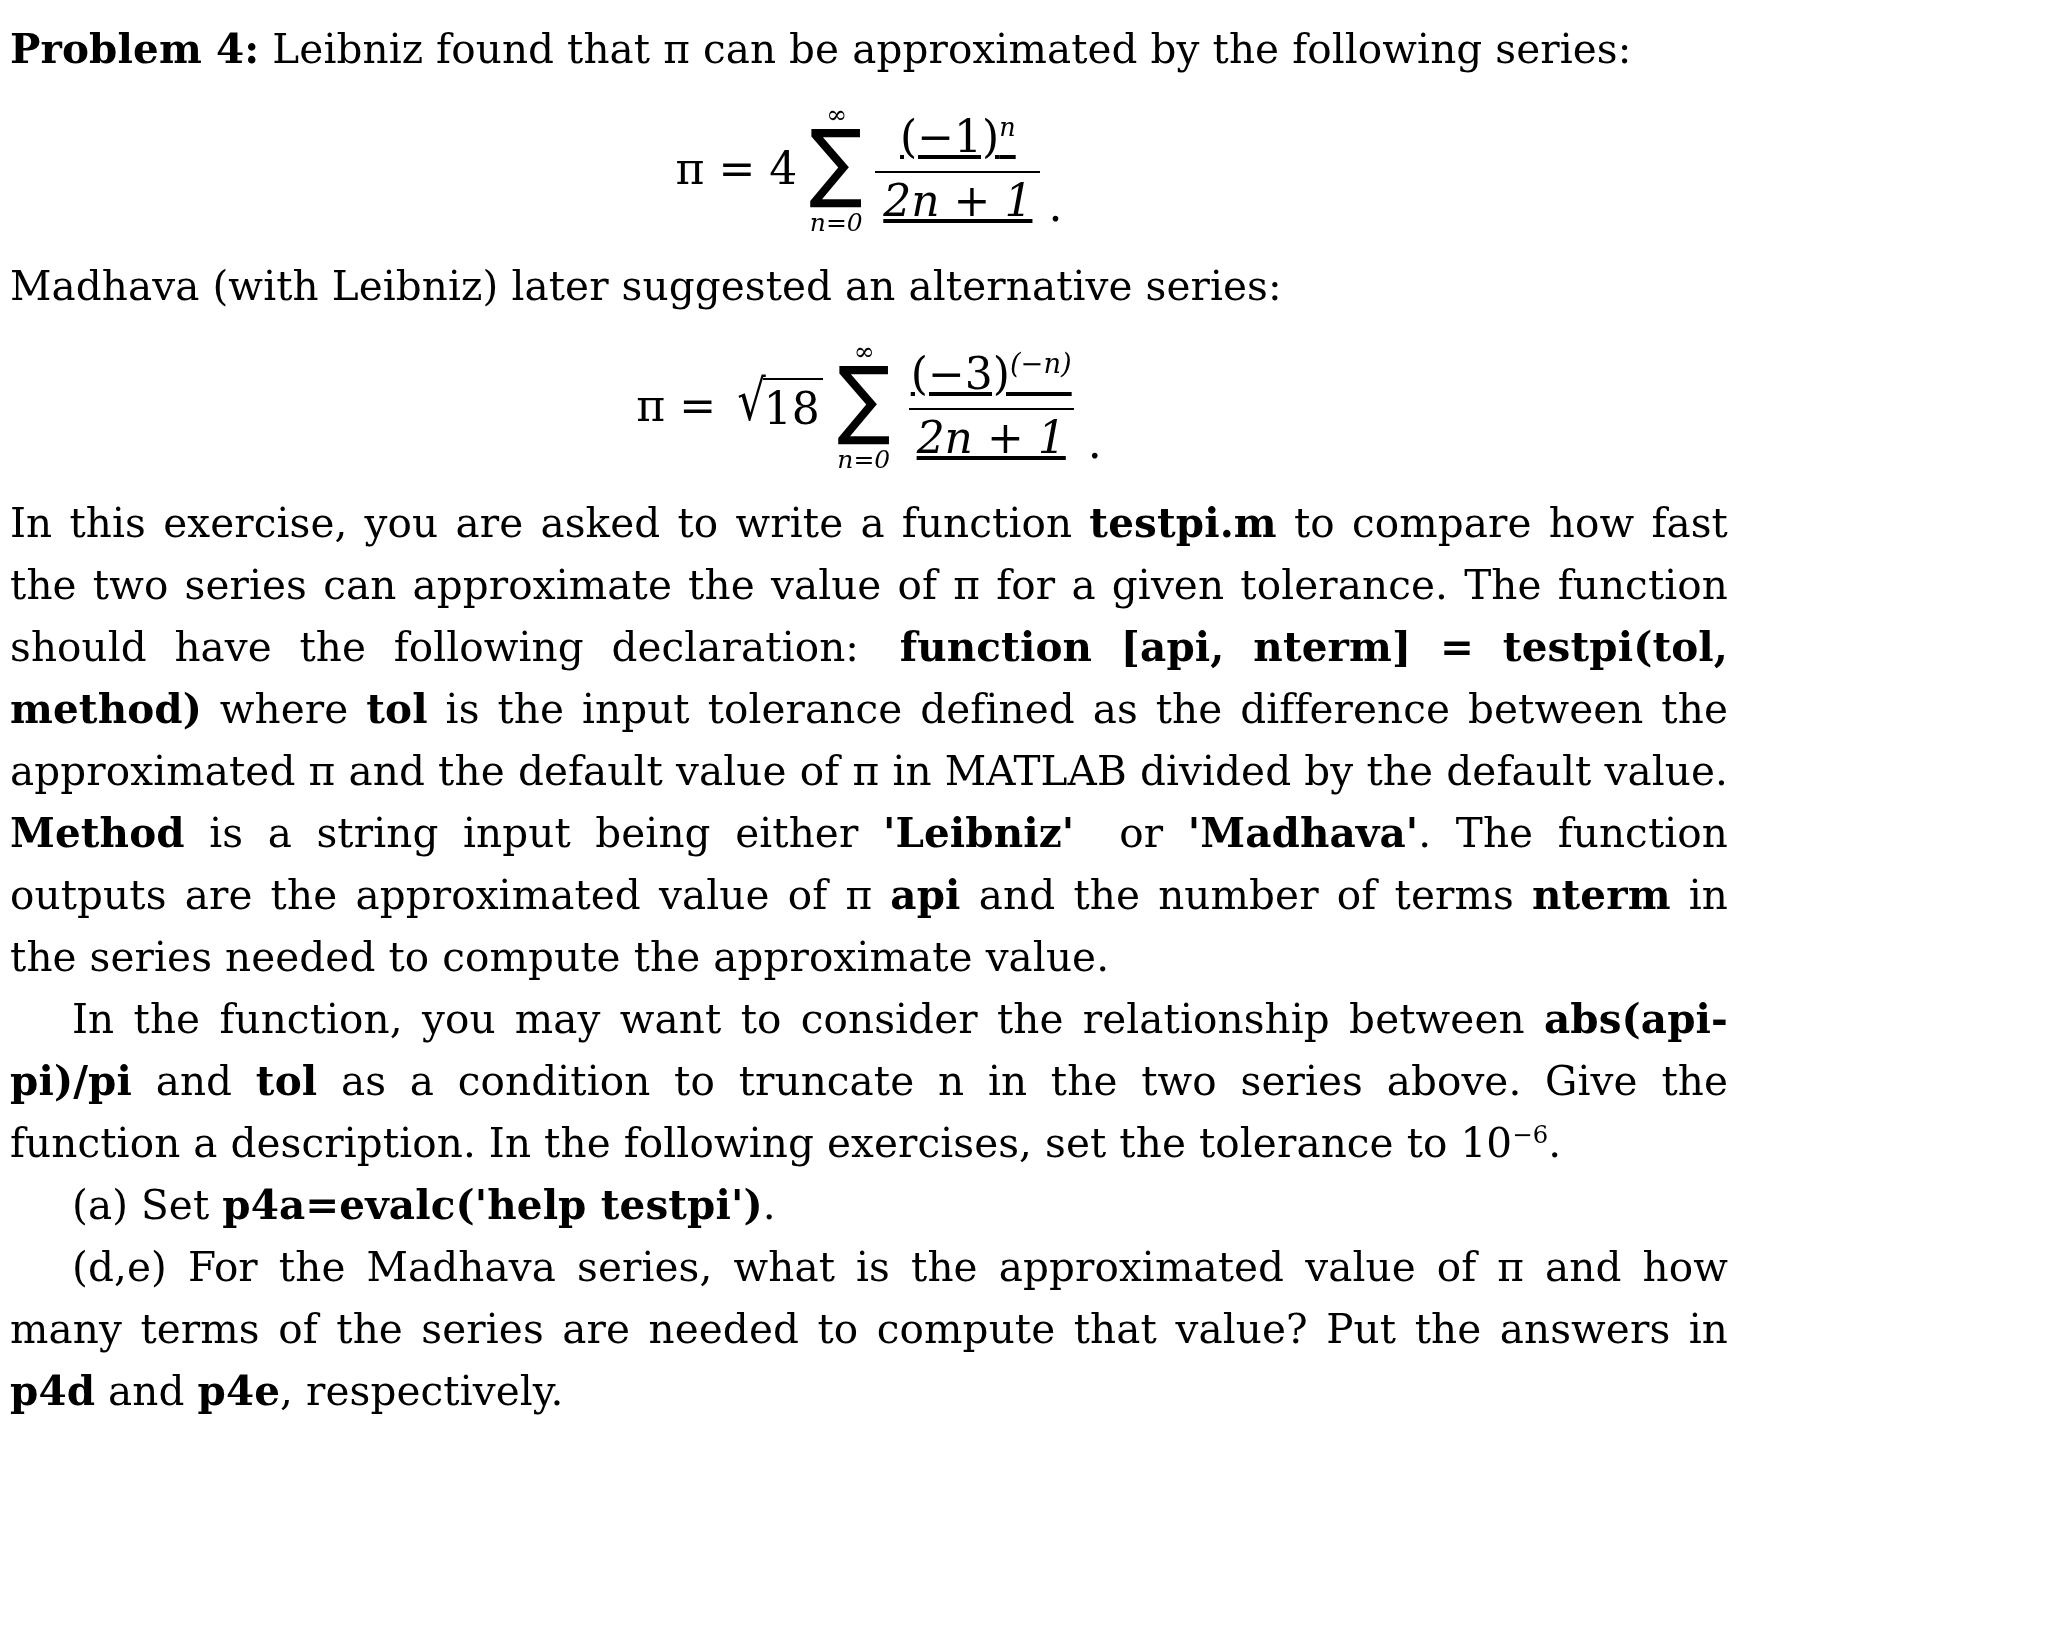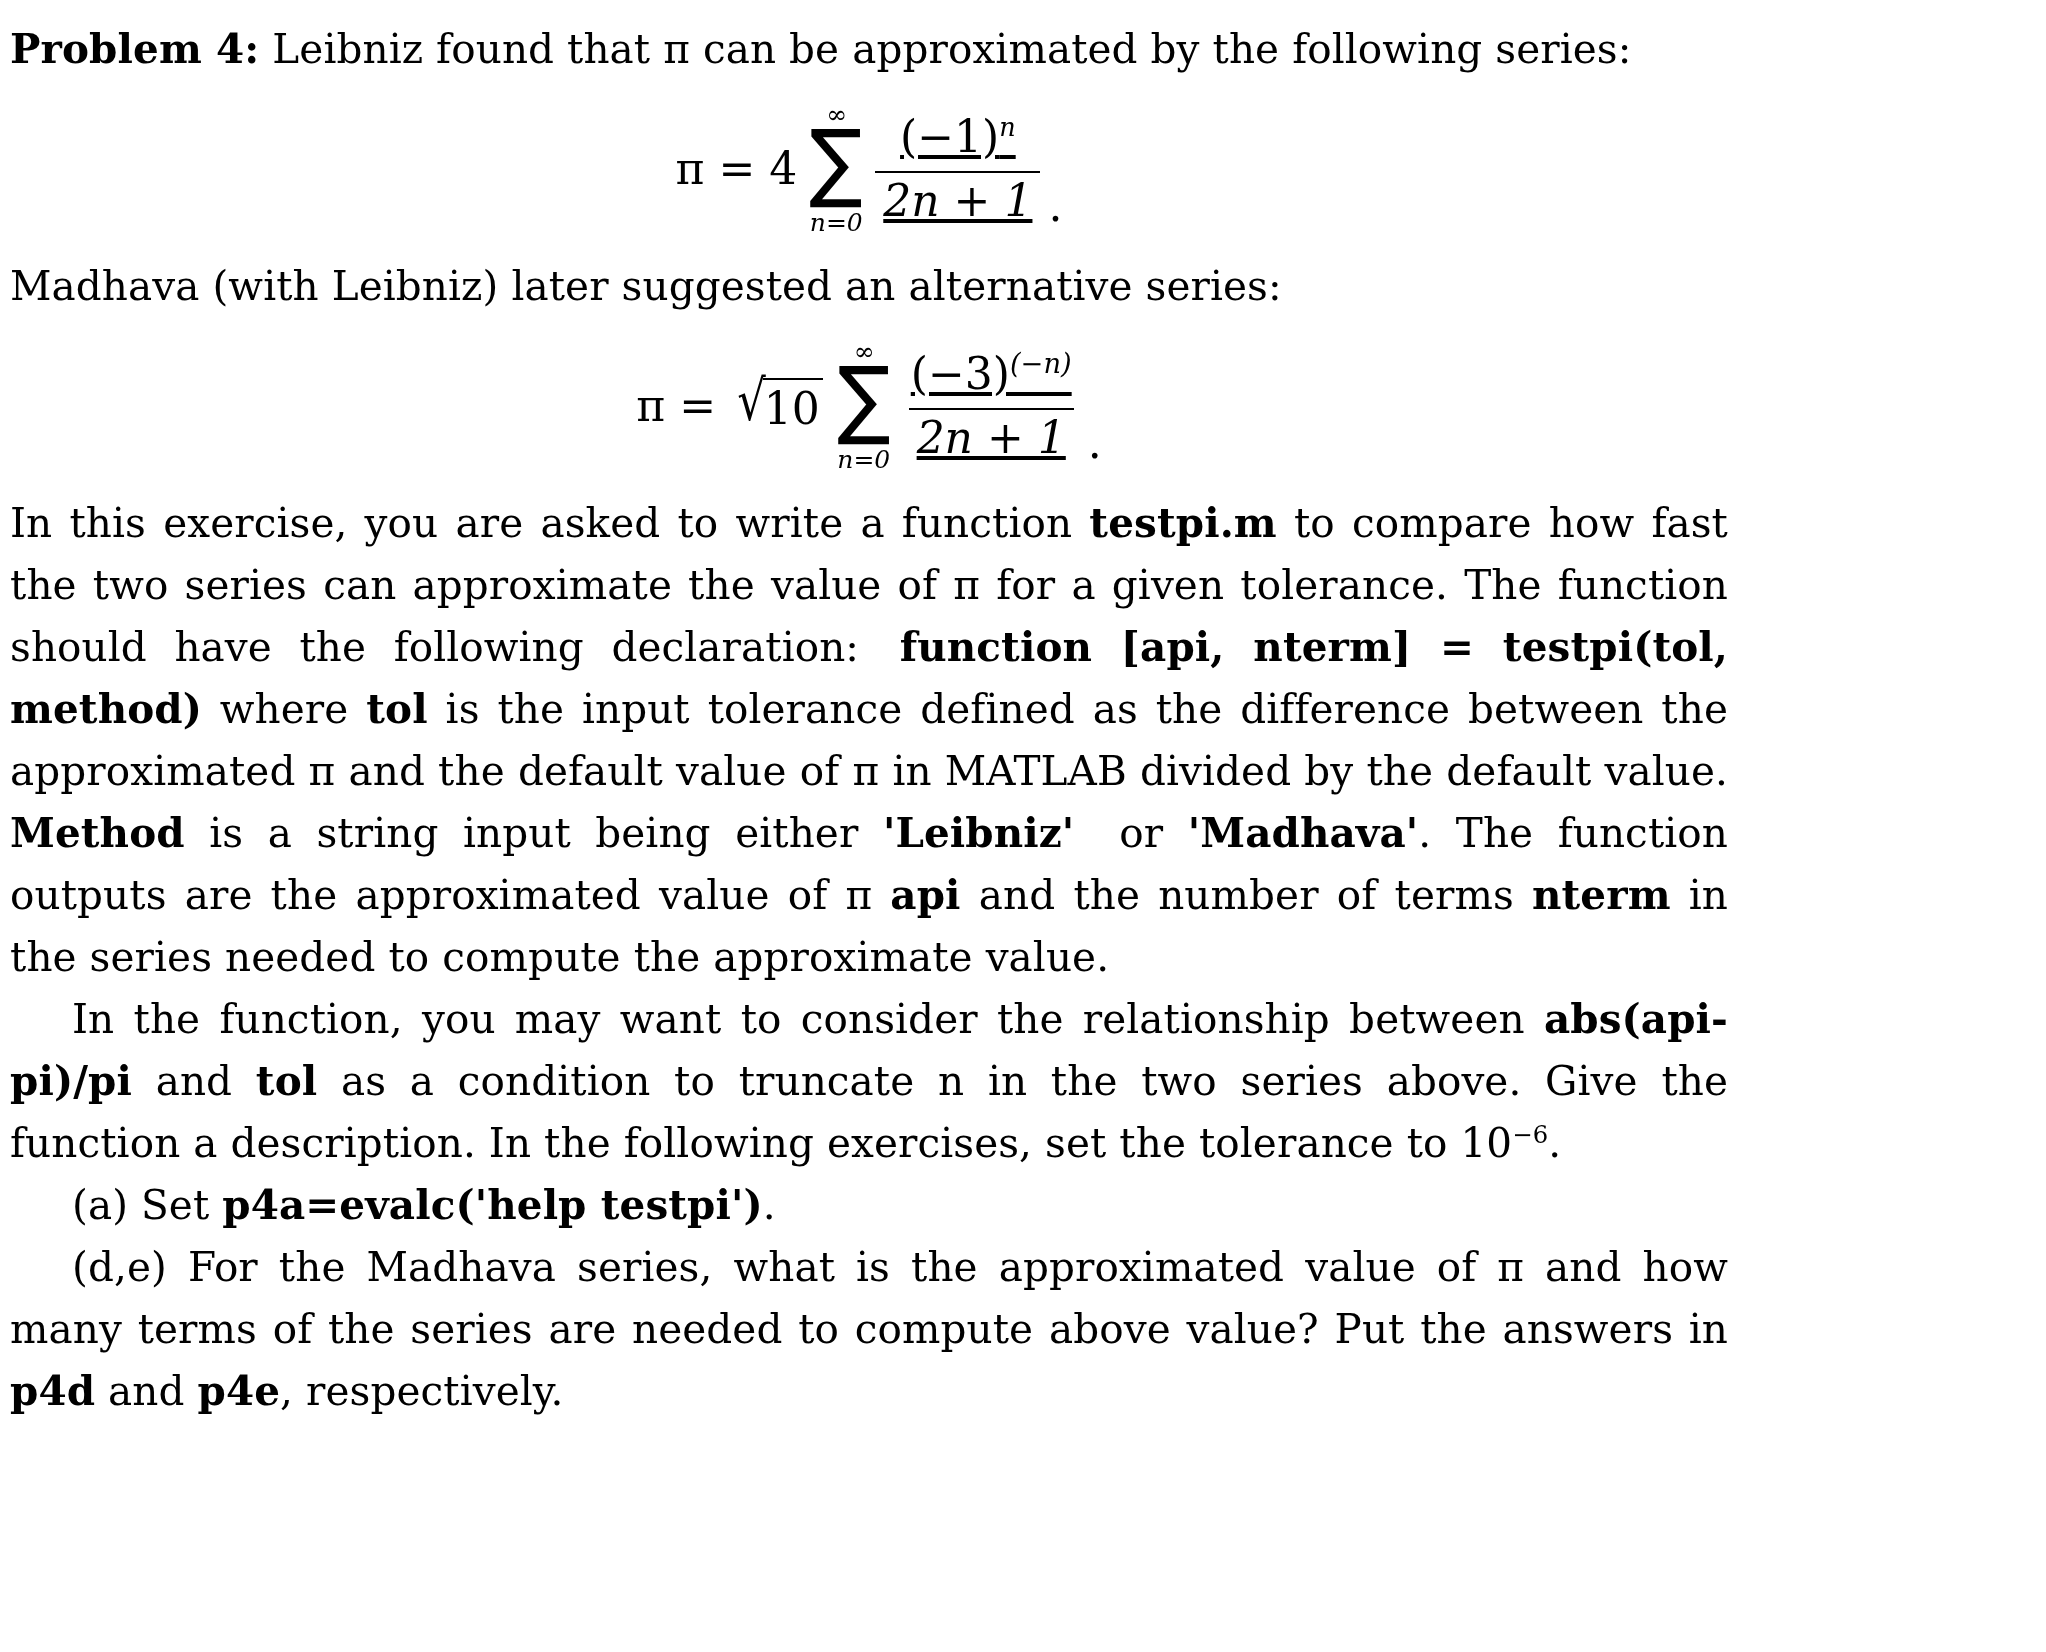--- a/index.html
+++ b/index.html
@@ -148,21 +148,21 @@
   <p class="para nojust">Madhava (with Leibniz) later suggested an alternative series:</p>
 
   <div class="gap-a"></div>
 
   <div class="display-eq">
     <span class="eqbox">
       <span class="mi pi-sym">π</span>
       <span class="eq-rel">=</span>
       <span class="sqrt">
         <span class="radical">√</span>
-        <span class="rad-body">10</span>
+        <span class="rad-body">18</span>
       </span>
       <span class="sum">
         <span class="lim lim-top">∞</span>
         <span class="big">∑</span>
         <span class="lim lim-bot">n=0</span>
       </span>
       <span class="frac">
         <span class="num"><span>(−3)</span><sup class="small mi">(−n)</sup></span>
         <span class="den mi">2n + 1</span>
       </span>
@@ -172,16 +172,16 @@
 
   <div class="gap-b"></div>
 
   <p class="para"><span>In this exercise, you are asked to write a function </span><b>testpi.m</b><span> to compare how fast the two series can approximate the value of π for a given tolerance. The function should have the following declaration: </span><b>function [api, nterm] = testpi(tol, method)</b><span> where </span><b>tol</b><span> is the input tolerance defined as the difference between the approximated π and the default value of π in MATLAB divided by the default value. </span><b>Method</b><span> is a string input being either </span><b>'Leibniz'</b><span>  or </span><b>'Madhava'</b><span>. The function outputs are the approximated value of π </span><b>api</b><span> and the number of terms </span><b>nterm</b><span> in the series needed to compute the approximate value.</span></p>
 
   <p class="para"><span class="indent"></span><span>In the function, you may want to consider the relationship between </span><b>abs(api-pi)/pi</b><span> and </span><b>tol</b><span> as a condition to truncate n in the two series above. Give the function a description. In the following exercises, set the tolerance to 10</span><sup class="inline-sup">−6</sup><span>.</span></p>
 
   <p class="para nojust"><span class="indent"></span><span>(a) Set </span><b>p4a=evalc('help testpi')</b><span>.</span></p>
 
 
-  <p class="para"><span class="indent"></span><span>(d,e) For the Madhava series, what is the approximated value of π and how many terms of the series are needed to compute above value? Put the answers in </span><b>p4d</b><span> and </span><b>p4e</b><span>, respectively.</span></p>
+  <p class="para"><span class="indent"></span><span>(d,e) For the Madhava series, what is the approximated value of π and how many terms of the series are needed to compute that value? Put the answers in </span><b>p4d</b><span> and </span><b>p4e</b><span>, respectively.</span></p>
 
 
 </div>
 
 </body></html>

